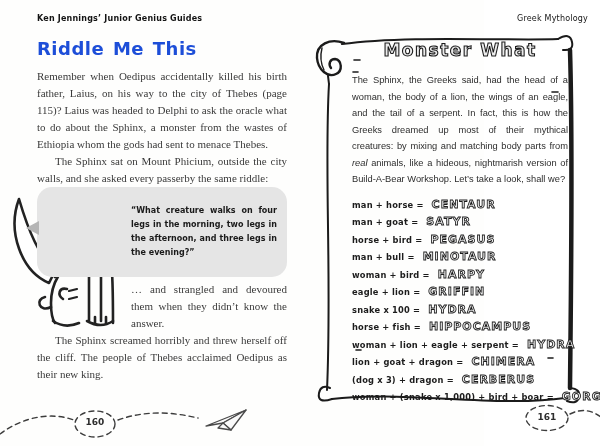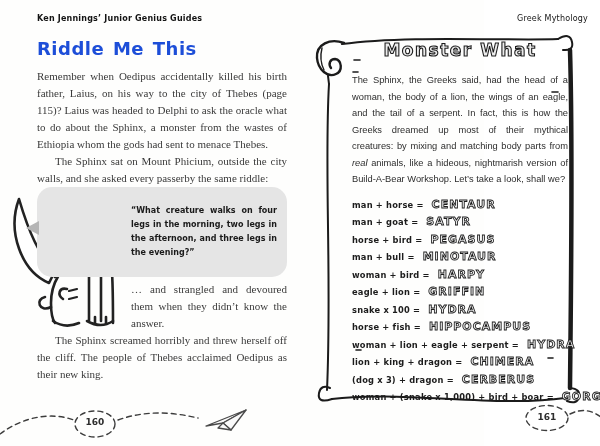--- a/index.html
+++ b/index.html
@@ -208,21 +208,21 @@
           </div>
           <div class="monster-row">
             <span class="formula">horse + fish =</span>
             <span class="mname">HIPPOCAMPUS</span>
           </div>
           <div class="monster-row">
             <span class="formula">woman + lion + eagle + serpent =</span>
             <span class="mname">HYDRA</span>
           </div>
           <div class="monster-row">
-            <span class="formula">lion + king + dragon =</span>
+            <span class="formula">lion + goat + dragon =</span>
             <span class="mname">CHIMERA</span>
           </div>
           <div class="monster-row">
             <span class="formula">(dog x 3) + dragon =</span>
             <span class="mname">CERBERUS</span>
           </div>
           <div class="monster-row">
             <span class="formula">woman + (snake x 1,000) + bird + boar =</span>
             <span class="mname">GORGON</span>
           </div>

